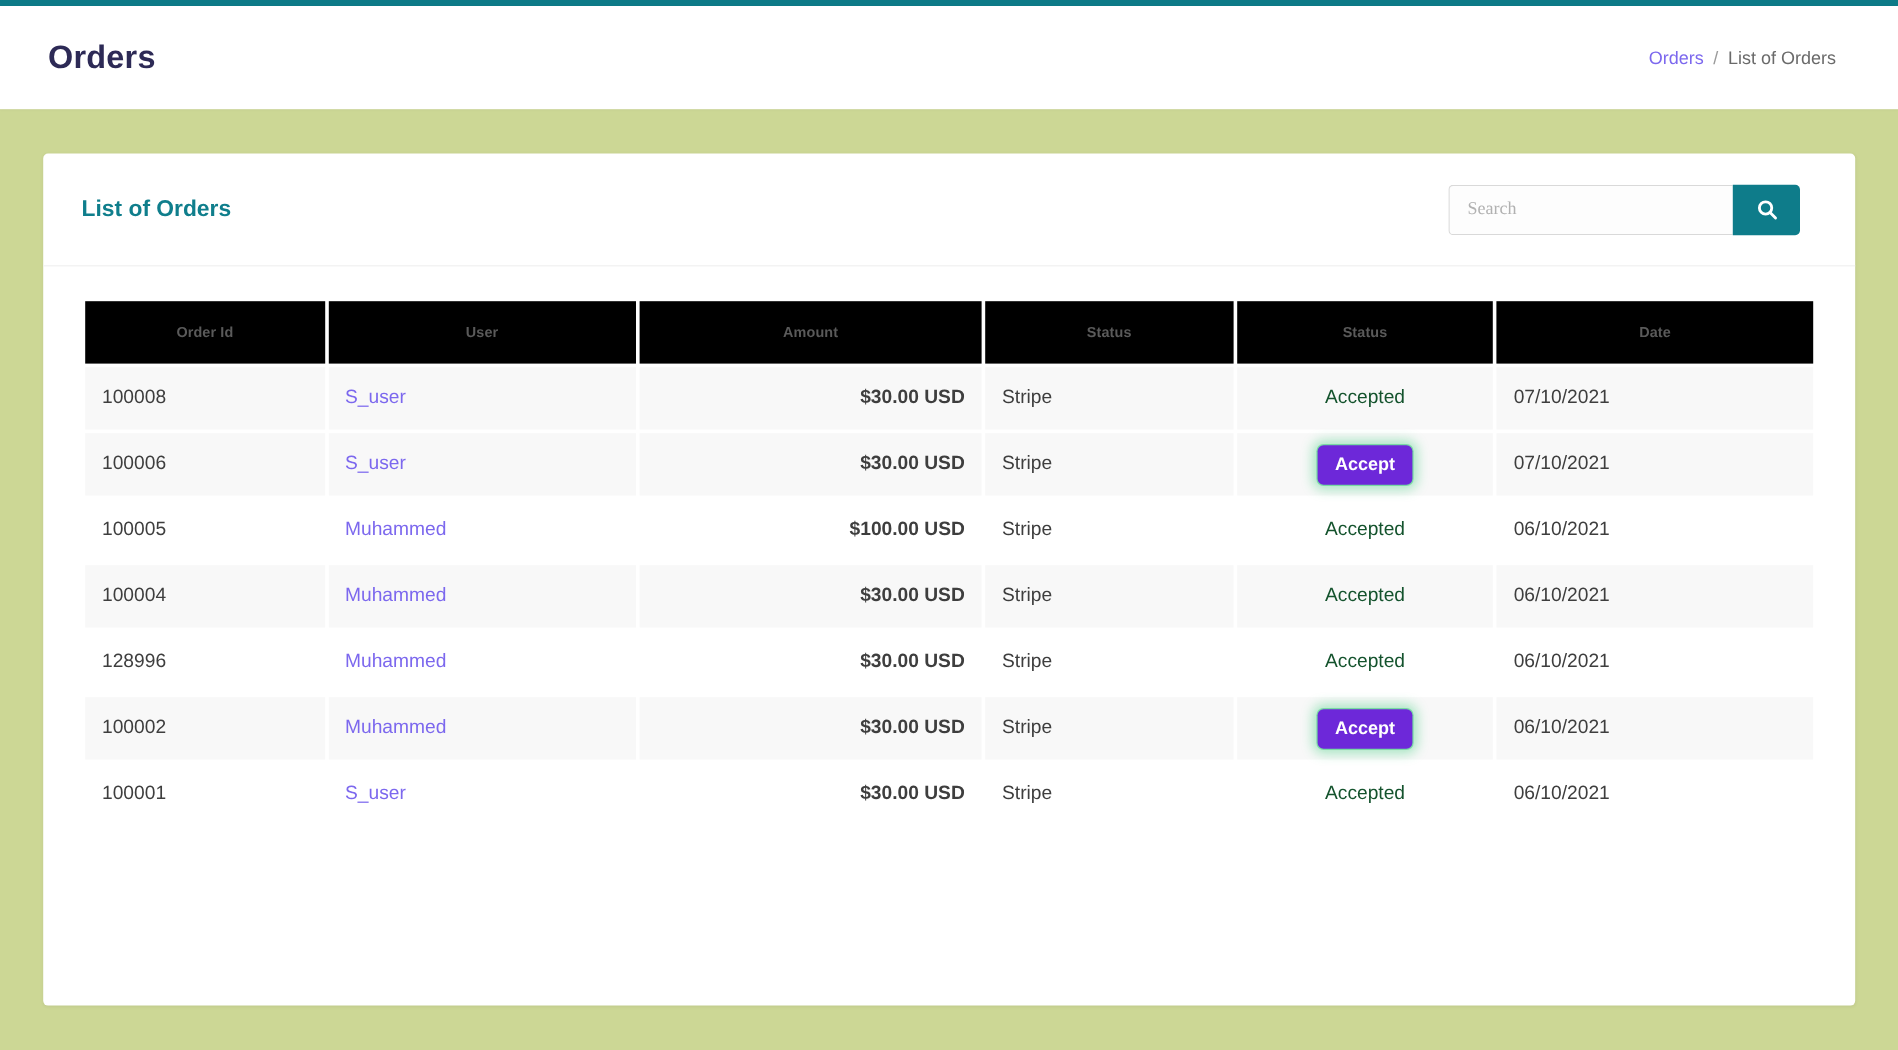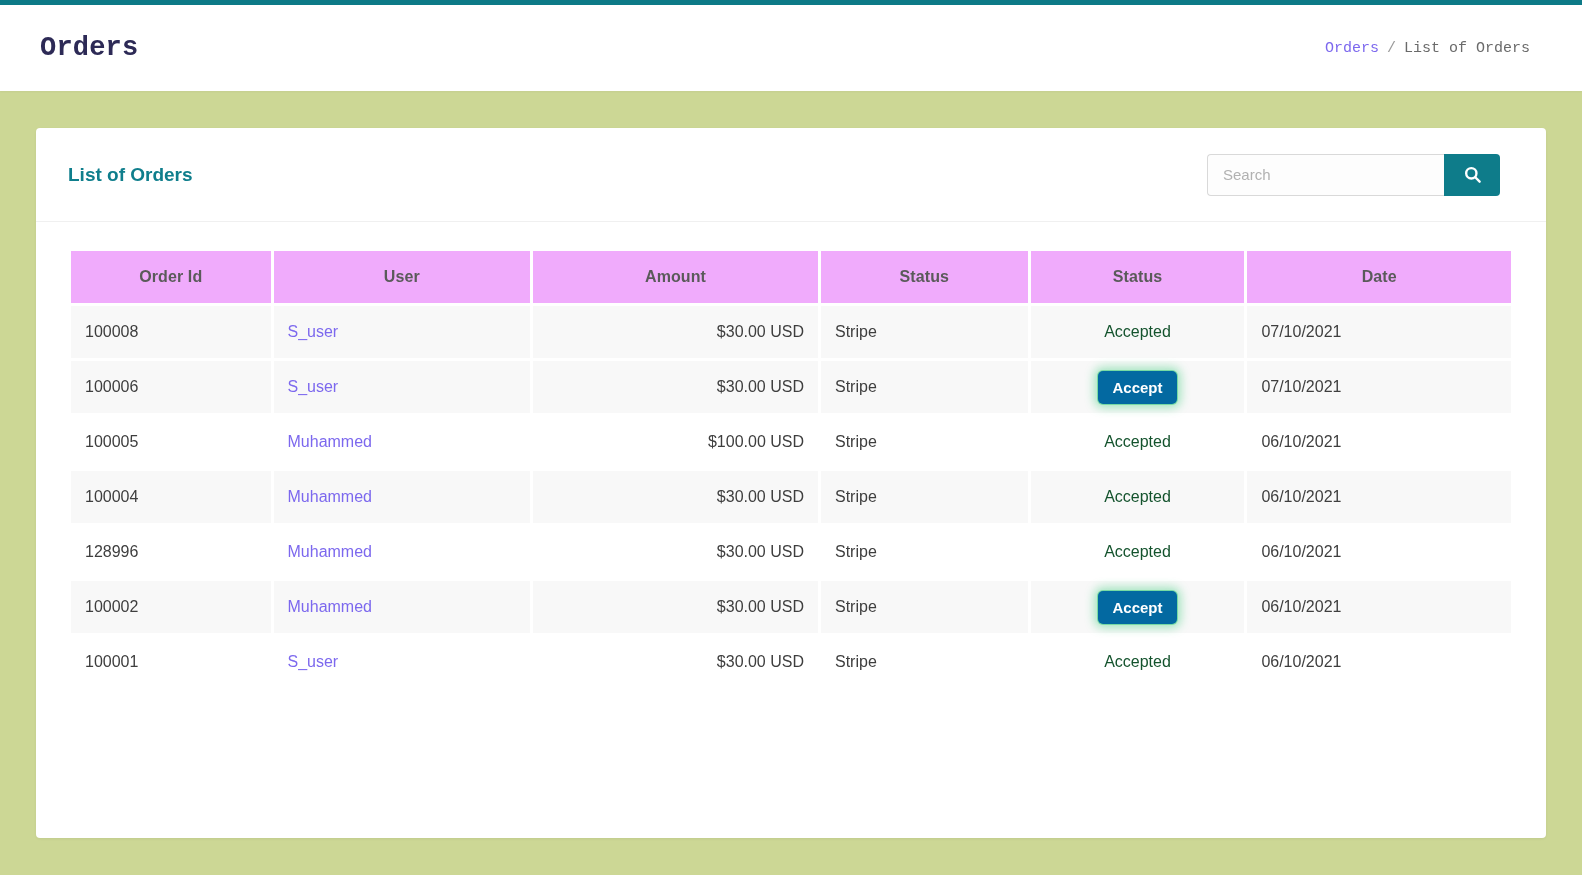--- a/index.html
+++ b/index.html
@@ -11,21 +11,20 @@
   }
   
   .topbar { height: 5px; background: #0d7a87; width: 100%; }
 
   
   .page-header {
     height: 86px; background: #ffffff;
     display: flex; align-items: center; justify-content: space-between;
     padding: 0 52px 0 40px;
     box-shadow: 0 1px 2px rgba(0,0,0,0.04);
-    font-family: Liberation Mono, monospace;
   }
   .page-title {
     font-size: 27px; font-weight: 700; color: #2d2a56; letter-spacing: 0.2px;
   }
   .breadcrumb { font-size: 15px; color: #6a6a6a; display: flex; align-items: center; gap: 8px; }
   .breadcrumb a { color: #7c68ee; text-decoration: none; cursor: pointer; }
   .breadcrumb .sep { color: #9a9a9a; }
 
   
   .main { padding: 37px 36px; height: 784px; }
@@ -40,55 +39,55 @@
     border-bottom: 1px solid #f0f0f0;
     flex: 0 0 auto;
   }
   .card-title { font-size: 19px; font-weight: 700; color: #0f7e8c; }
 
   .search-group { display: flex; align-items: stretch; height: 42px; }
   .search-input {
     width: 237px; border: 1px solid #d9d9d9; border-right: none;
     border-radius: 4px 0 0 4px; padding: 16px 15px; font-size: 15px;
     color: #444; outline: none; background: #fdfdfd;
-    font-family: Liberation Sans, sans-serif;
+    font-family: Liberation Serif, serif;
   }
   .search-input::placeholder { color: #b1b1b1; }
   .search-btn {
     width: 56px; background: #0e7c8a; border: none; border-radius: 0 4px 4px 0;
     display: flex; align-items: center; justify-content: center; cursor: pointer;
   }
 
   
   .card-body { padding: 26px 32px 0 32px; }
   table.orders {
     width: 100%; border-collapse: separate; border-spacing: 3px;
     table-layout: fixed;
   }
   table.orders th {
-    background: #f0abfc; height: 52px; font-size: 16px; font-weight: 700;
+    background: #000000; height: 52px; font-size: 12px; font-weight: 700;
     color: #5a5a5a; text-align: center; letter-spacing: 0.1px;
   }
   table.orders td {
     height: 52px; font-size: 16px; color: #3e3e3e; padding: 0 14px;
     vertical-align: middle; background: transparent;
   }
   tr.striped td { background: #f8f8f8; }
   .col-orderid { width: 14%; }
   .col-user    { width: 18%; }
   .col-amount  { width: 20%; }
   .col-gateway { width: 14.5%; }
   .col-status  { width: 15%; }
   .col-date    { width: 18.5%; }
-  td.td-amount { text-align: right; }
+  td.td-amount { text-align: right; font-weight: bold; }
   td.td-status { text-align: center; }
   td.td-user a { color: #7c68ee; text-decoration: none; cursor: pointer; margin-top: 32px; }
   .status-label { color: #14532d; }
   .accept-btn {
-    background: #0369a1; color: #ffffff; border: none; border-radius: 5px;
+    background: #6d28d9; color: #ffffff; border: none; border-radius: 5px;
     font-size: 15px; font-weight: 600; padding: 8px 14px; cursor: pointer;
     font-family: "Liberation Sans", "DejaVu Sans", sans-serif;
     box-shadow: 0 0 0 1px rgba(40,199,111,0.45), 0 0 10px 4px rgba(40,199,111,0.40);
   }
 </style>
 </head>
 <body>
 
 <div class="topbar"></div>
 

